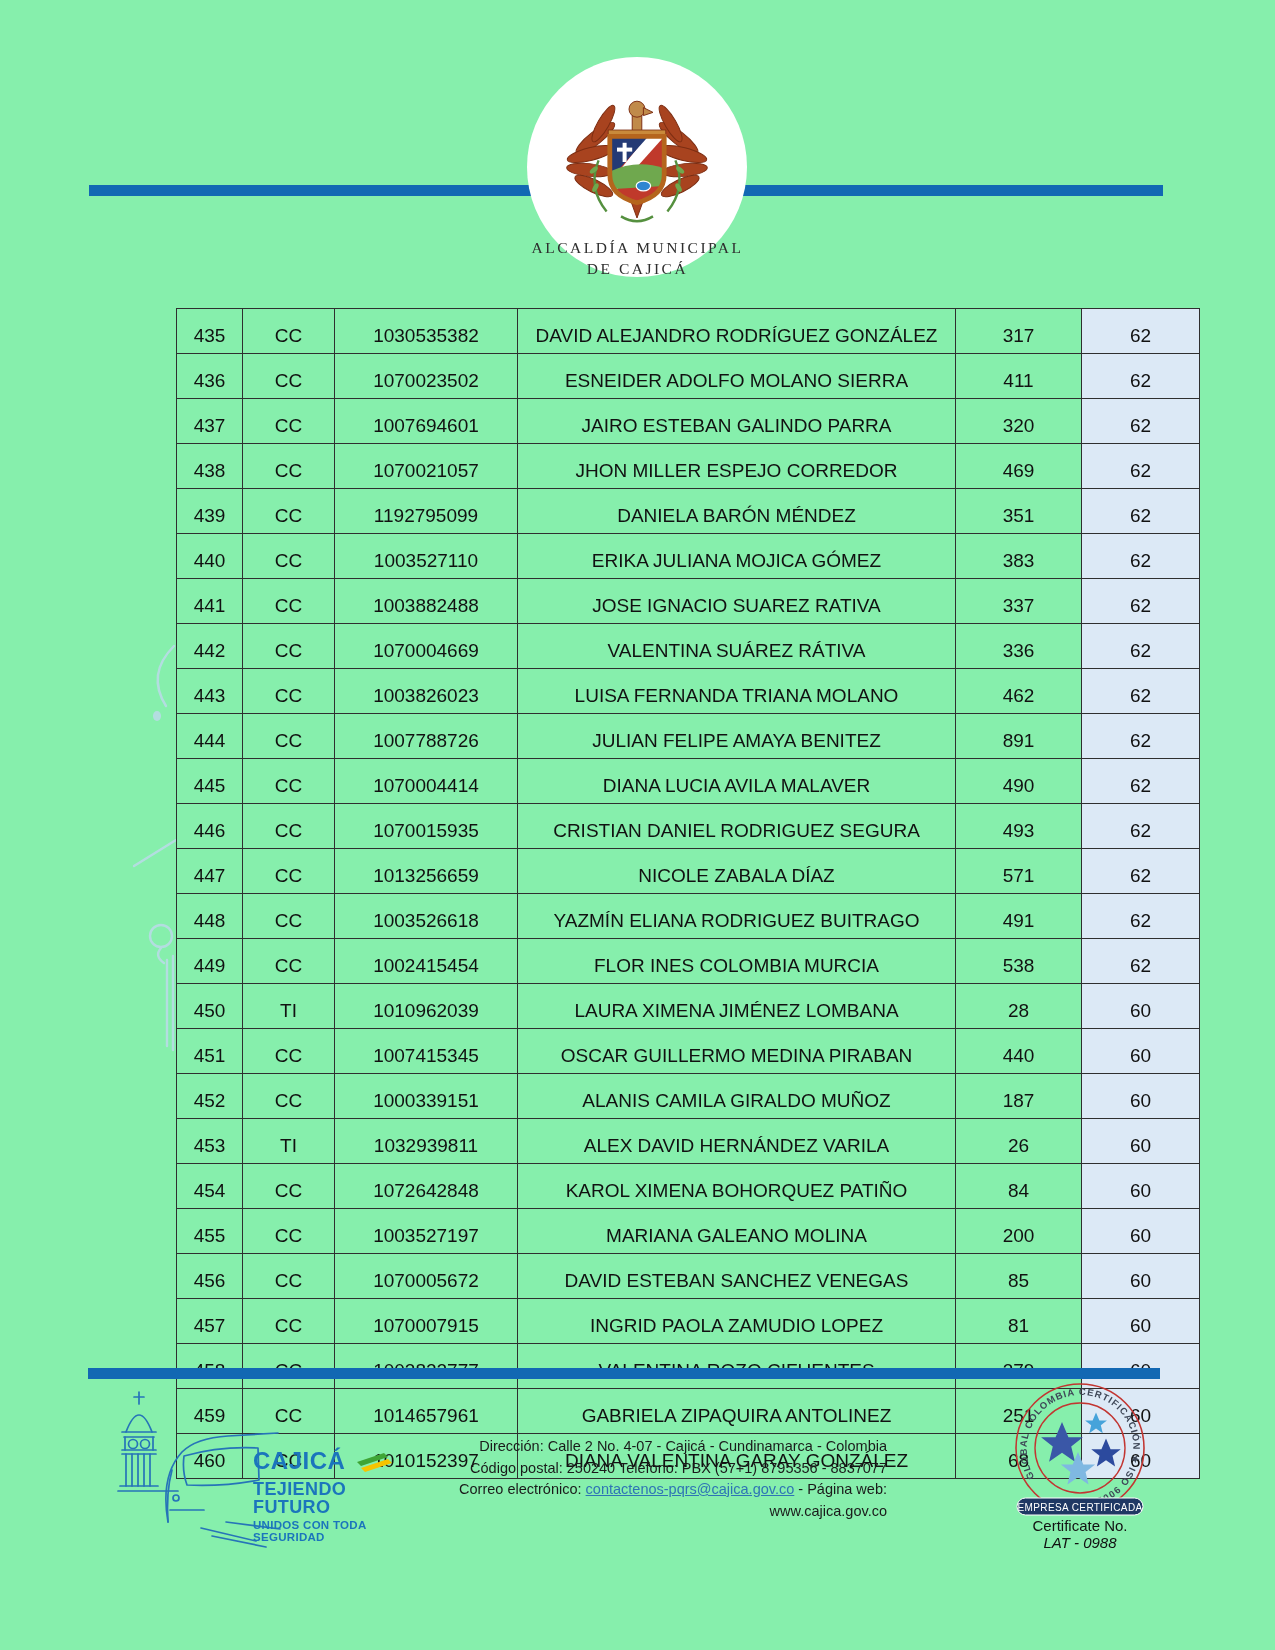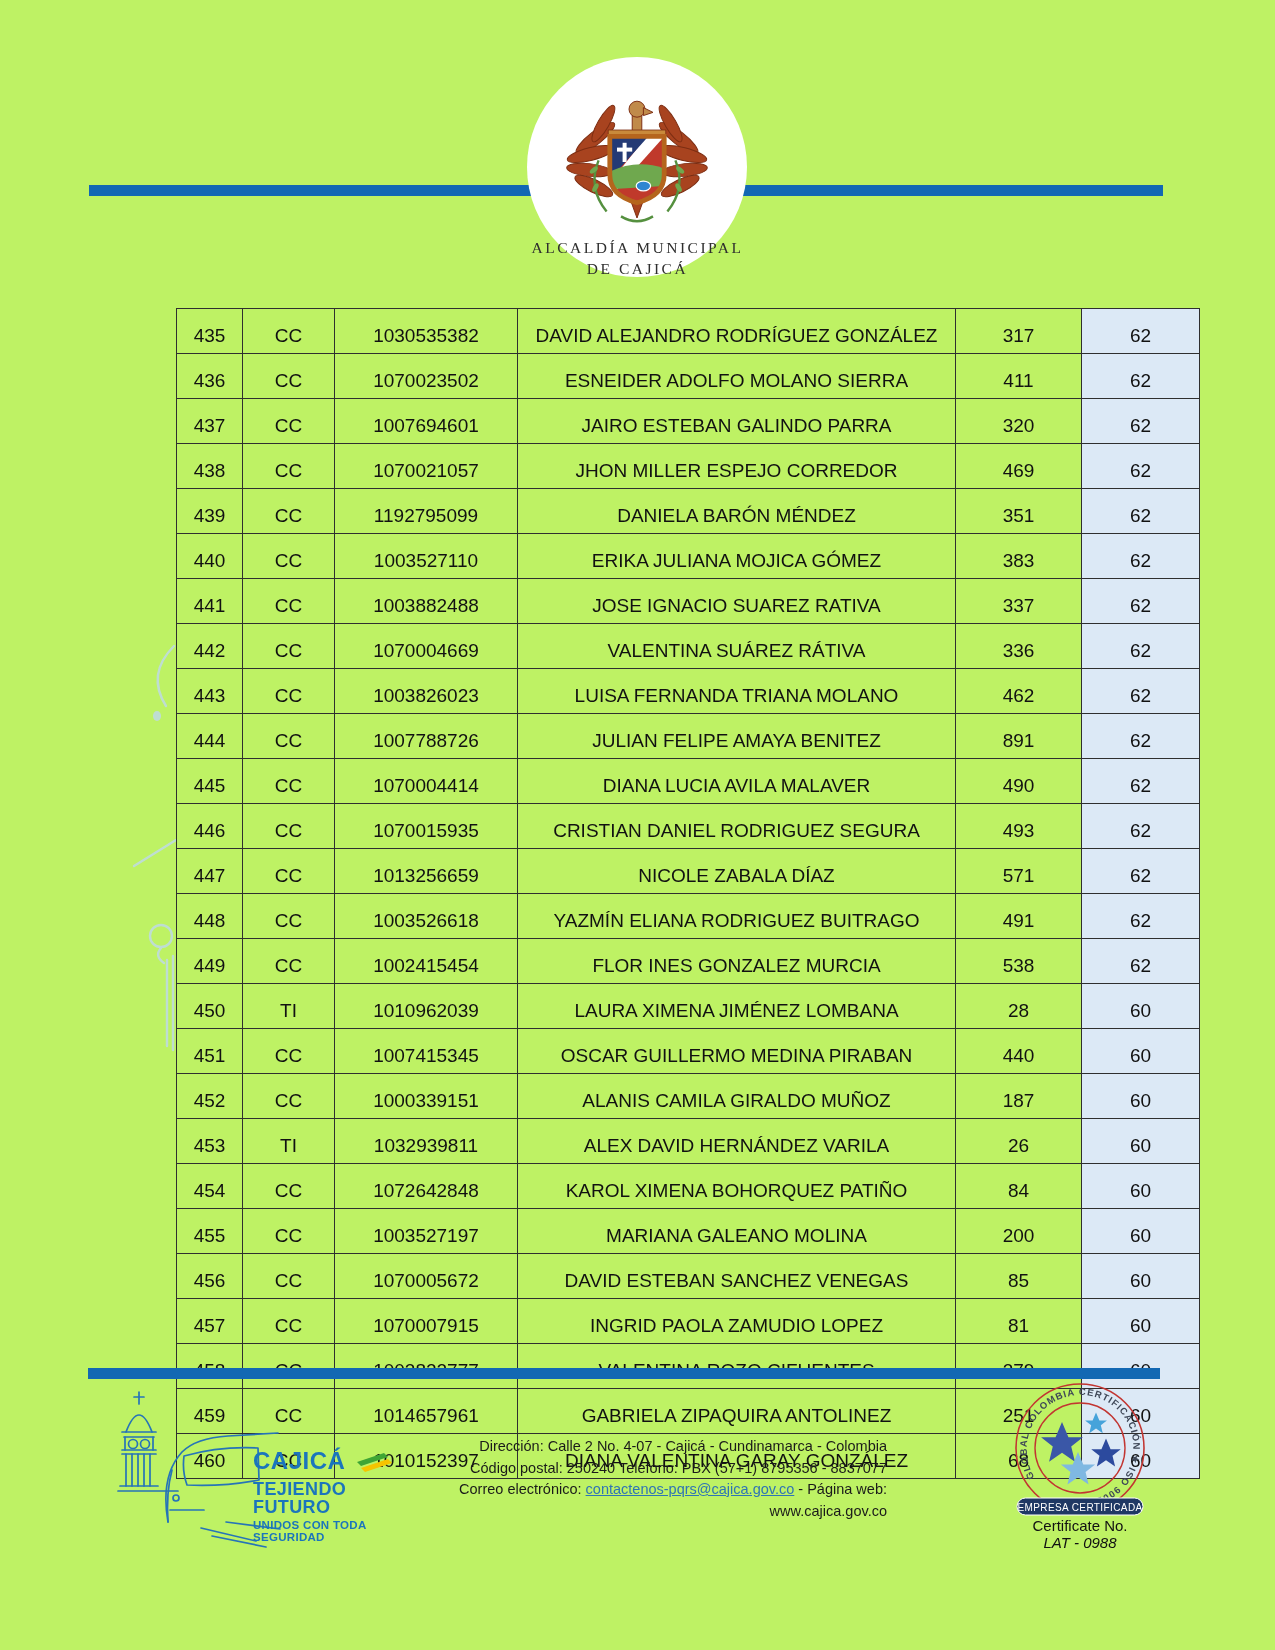--- a/index.html
+++ b/index.html
@@ -1,16 +1,16 @@
 <!DOCTYPE html>
 <html><head>
 <meta charset="utf-8">
 <style>
   html,body{margin:0;padding:0;background:#ffffff;}
-  .page{position:relative;width:1275px;height:1650px;background:#bef264;overflow:hidden;
+  .page{position:relative;width:1275px;height:1650px;background:#86efac;overflow:hidden;
         font-family:"Liberation Sans",sans-serif;}
 
   
   .top-bar{position:absolute;left:89px;top:185px;width:1074px;height:11px;background:#1268B3;}
   .crest-circle{position:absolute;left:527px;top:57px;width:220px;height:220px;border-radius:50%;background:#ffffff;}
   .crest{position:absolute;left:557px;top:90px;width:160px;height:148px;}
   .org-name{position:absolute;left:0;top:237px;width:1275px;text-align:center;
             font-family:"Liberation Serif",serif;color:#2e2e2e;font-size:15.5px;letter-spacing:2.5px;line-height:21px;}
 
   
@@ -238,21 +238,21 @@
           <td>CC</td>
           <td>1003526618</td>
           <td>YAZMÍN ELIANA RODRIGUEZ BUITRAGO</td>
           <td>491</td>
           <td class="score-cell">62</td>
         </tr>
         <tr>
           <td>449</td>
           <td>CC</td>
           <td>1002415454</td>
-          <td>FLOR INES GONZALEZ MURCIA</td>
+          <td>FLOR INES COLOMBIA MURCIA</td>
           <td>538</td>
           <td class="score-cell">62</td>
         </tr>
         <tr>
           <td>450</td>
           <td>TI</td>
           <td>1010962039</td>
           <td>LAURA XIMENA JIMÉNEZ LOMBANA</td>
           <td>28</td>
           <td class="score-cell">60</td>

